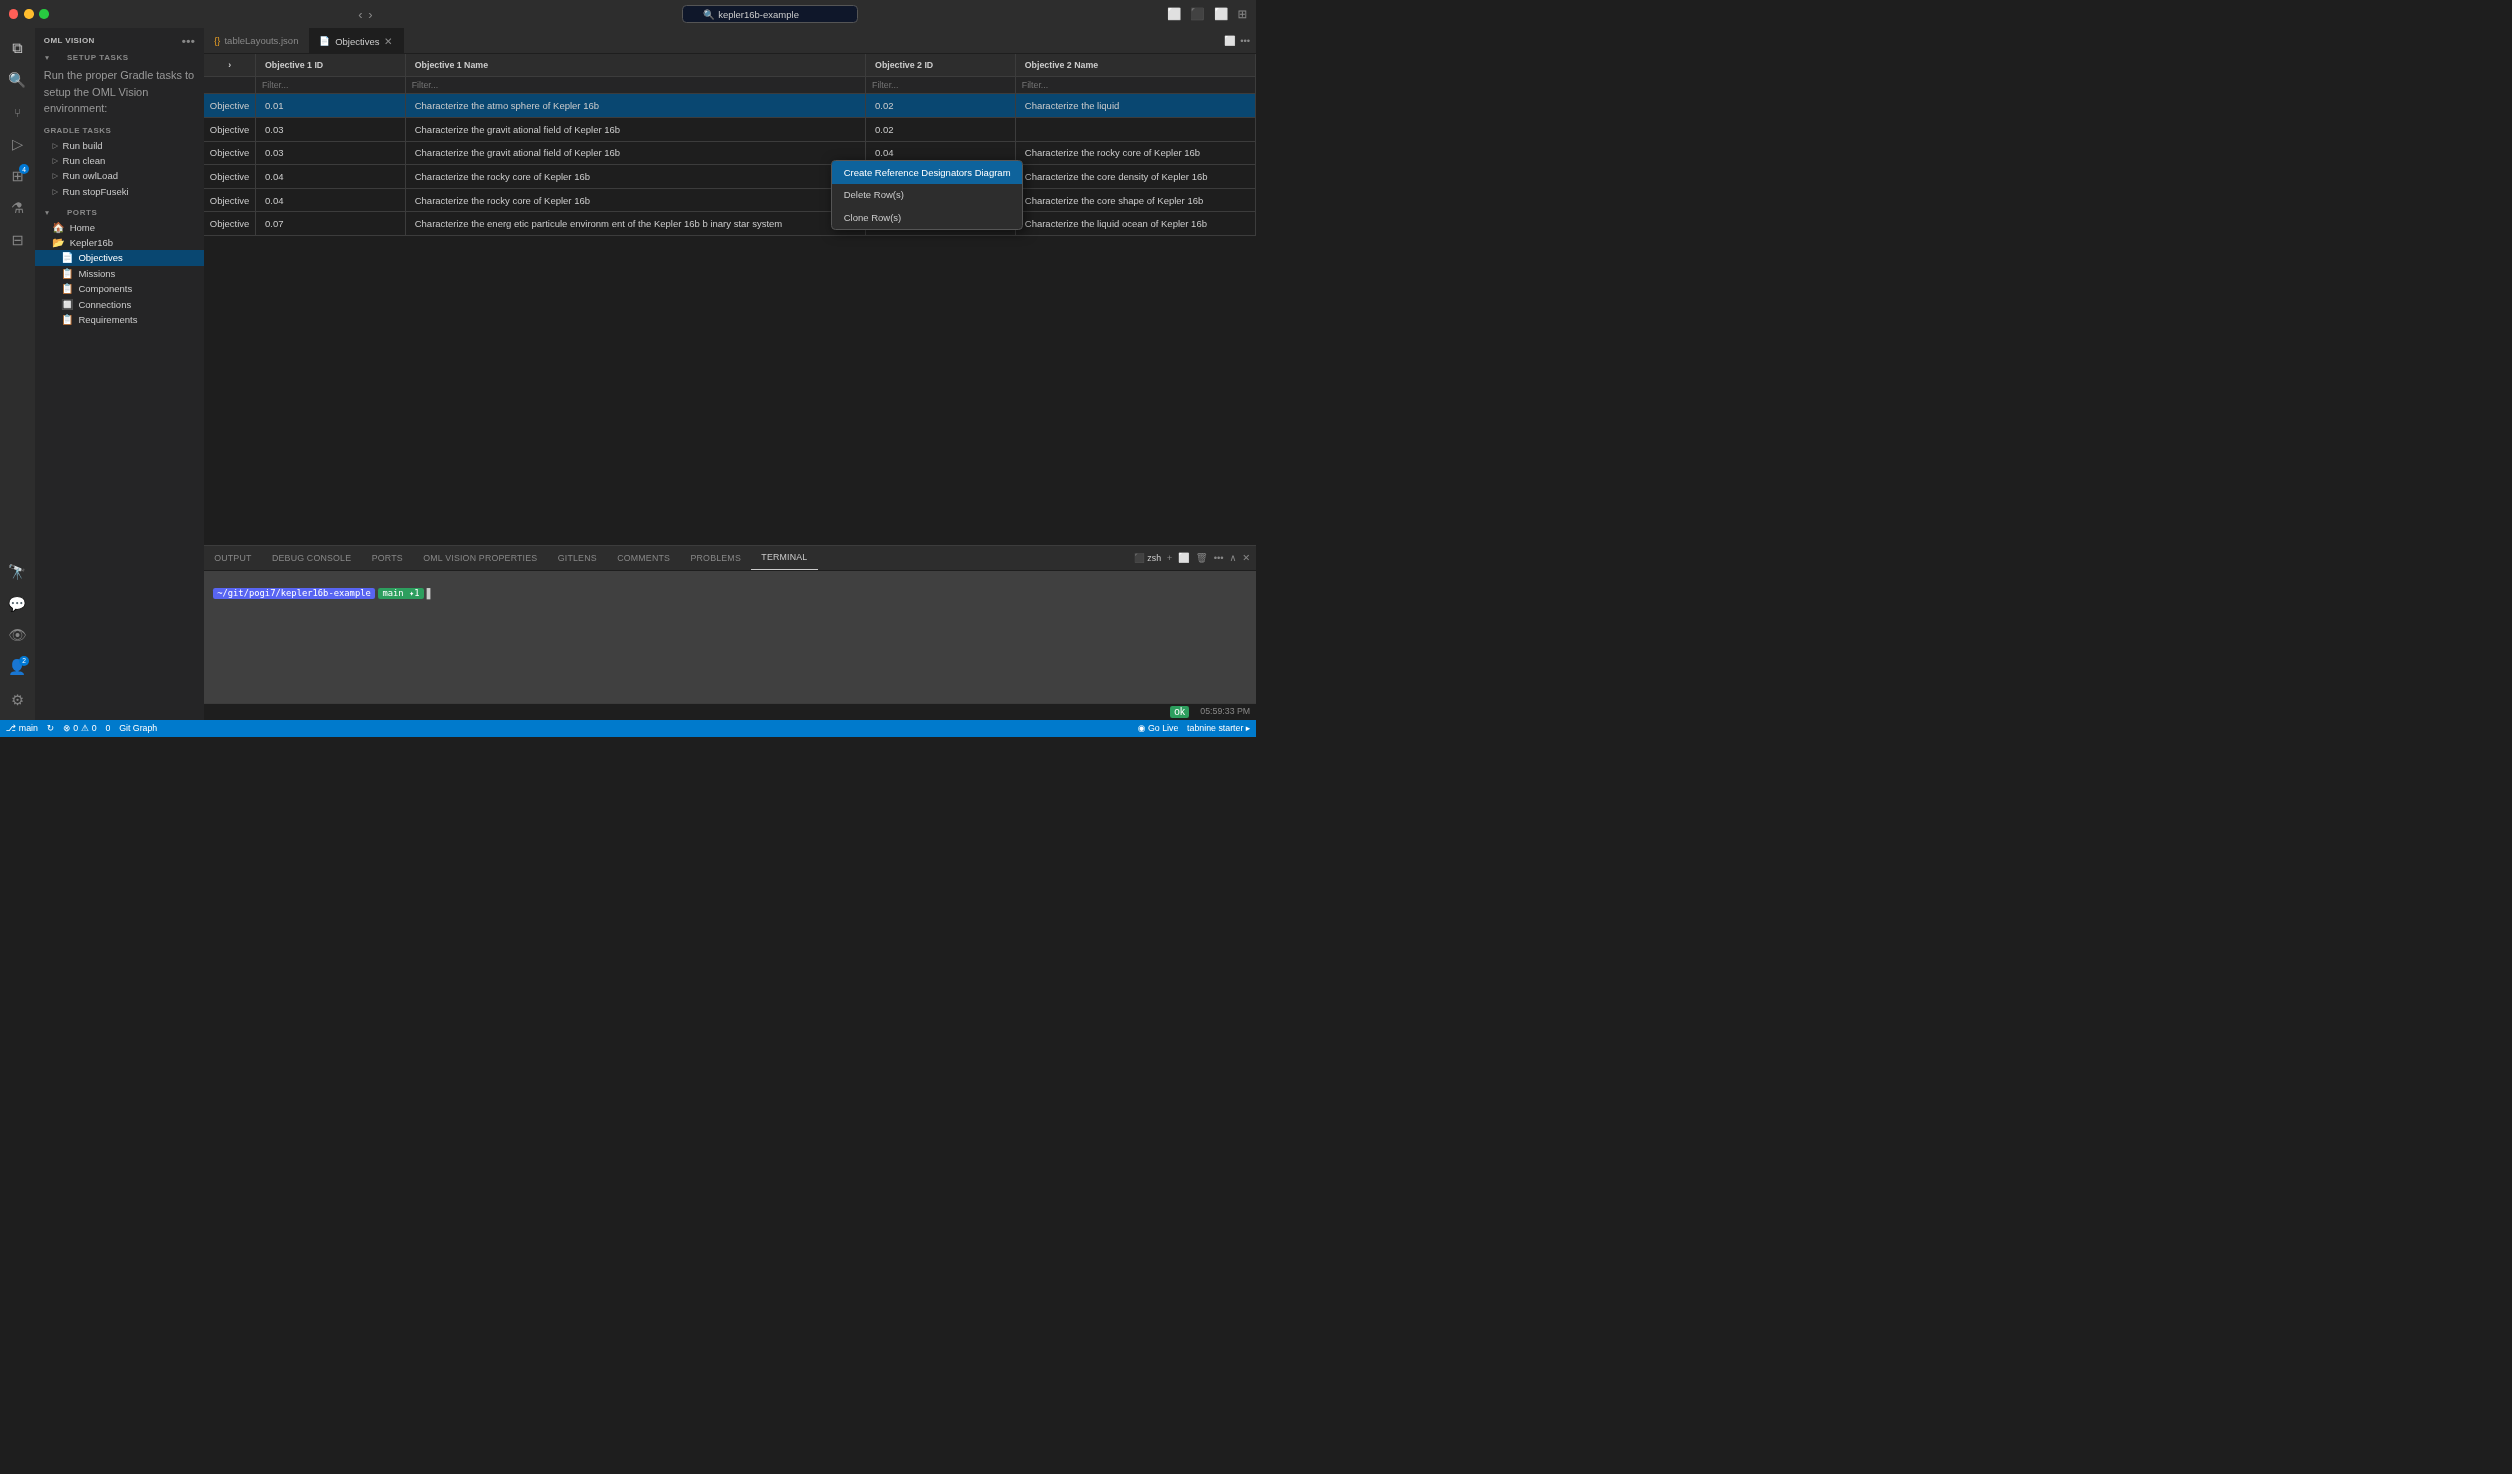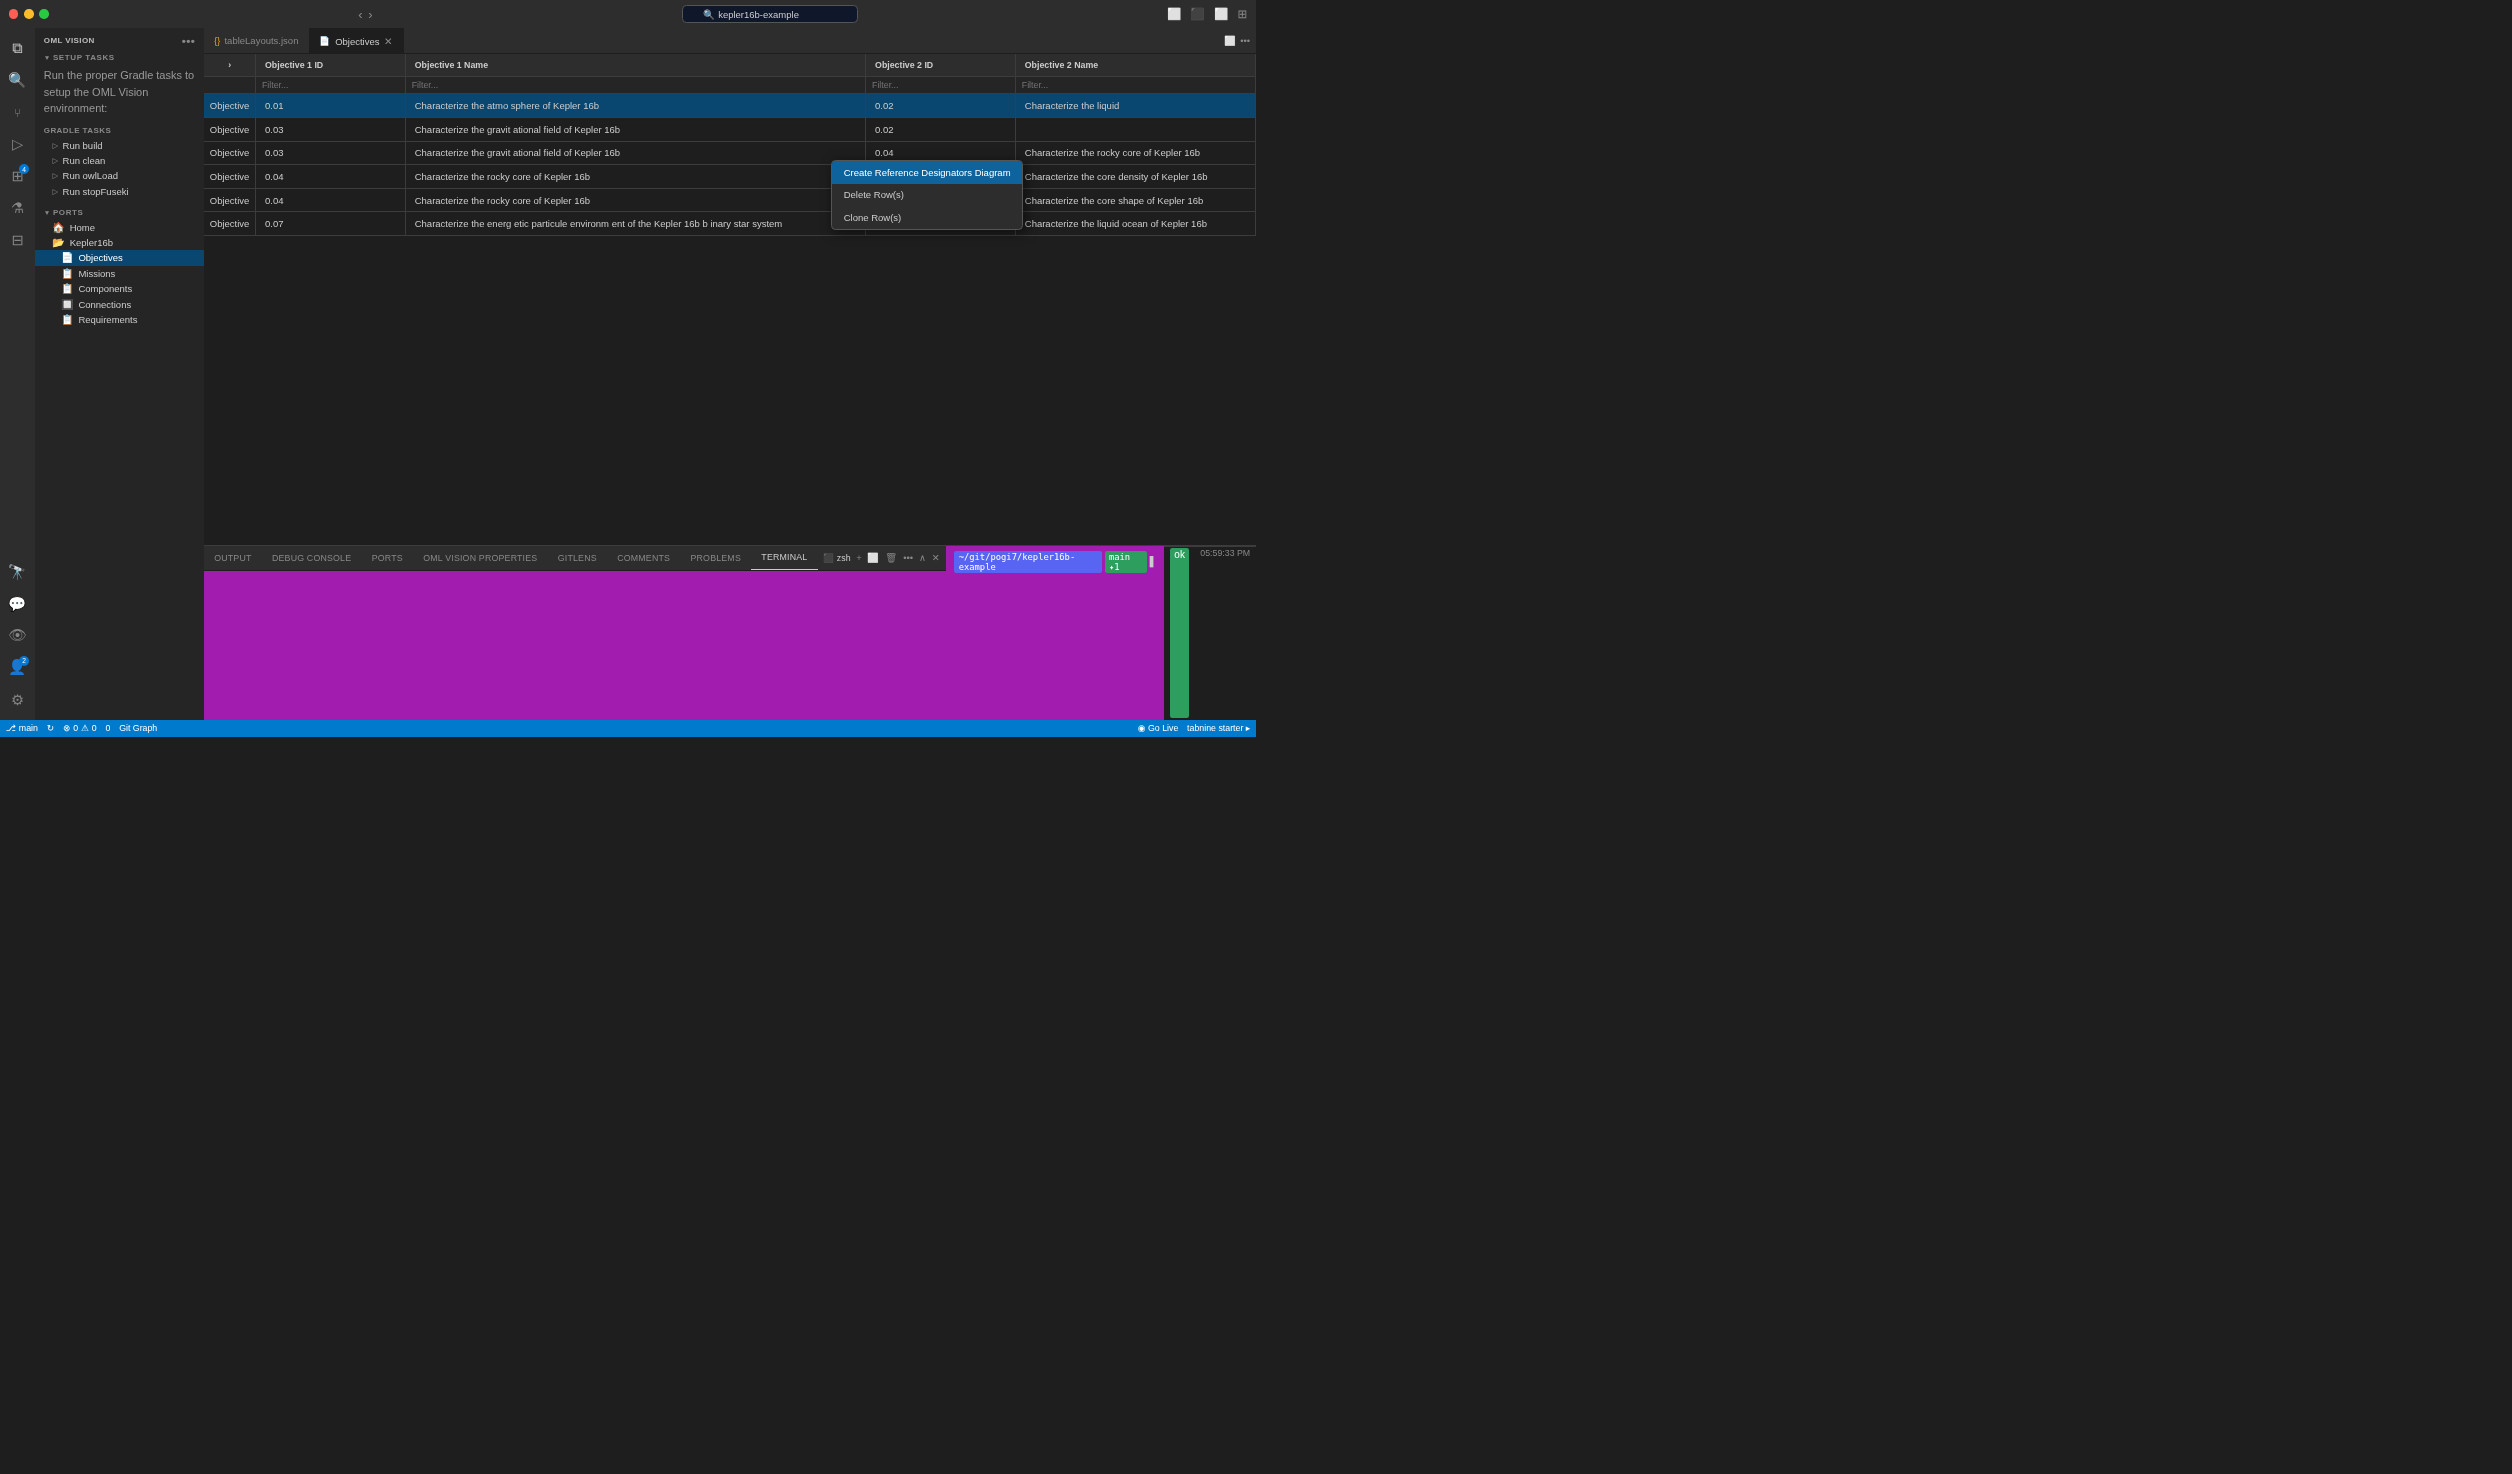--- a/index.html
+++ b/index.html
@@ -142,21 +142,21 @@
       font-size: 11.7px;
     }
     .section-title {
       padding: 2.9px 8.8px;
       font-size: 8px;
       font-weight: 700;
       color: #888;
       letter-spacing: 0.6px;
       display: flex;
       align-items: center;
-      gap: 2px;
+      gap: 16px;
       cursor: pointer;
     }
     .section-title .arrow { font-size: 6.6px; }
     .sidebar-desc {
       padding: 2.9px 8.8px 5.8px;
       font-size: 11px;
       color: #999;
       line-height: 1.5;
     }
     .gradle-section-title {
@@ -333,25 +333,26 @@
       cursor: pointer;
     }
     .context-menu-item.highlighted {
       background: #0e639c;
       color: white;
     }
 
     
     .bottom-panel {
       height: 175px;
-      background: #a21caf;
-      display: flex;
-      flex-direction: row;
+      background: #404040;
+      display: flex;
+      flex-direction: column;
       border-top: 0.7px solid #3c3c3c;
       flex-shrink: 0;
+      gap: 11px;
     }
     .panel-tabs {
       display: flex;
       background: #2d2d2d;
       height: 25.5px;
       align-items: stretch;
       flex-shrink: 0;
       border-bottom: 0.7px solid #1e1e1e;
     }
     .panel-tab {

